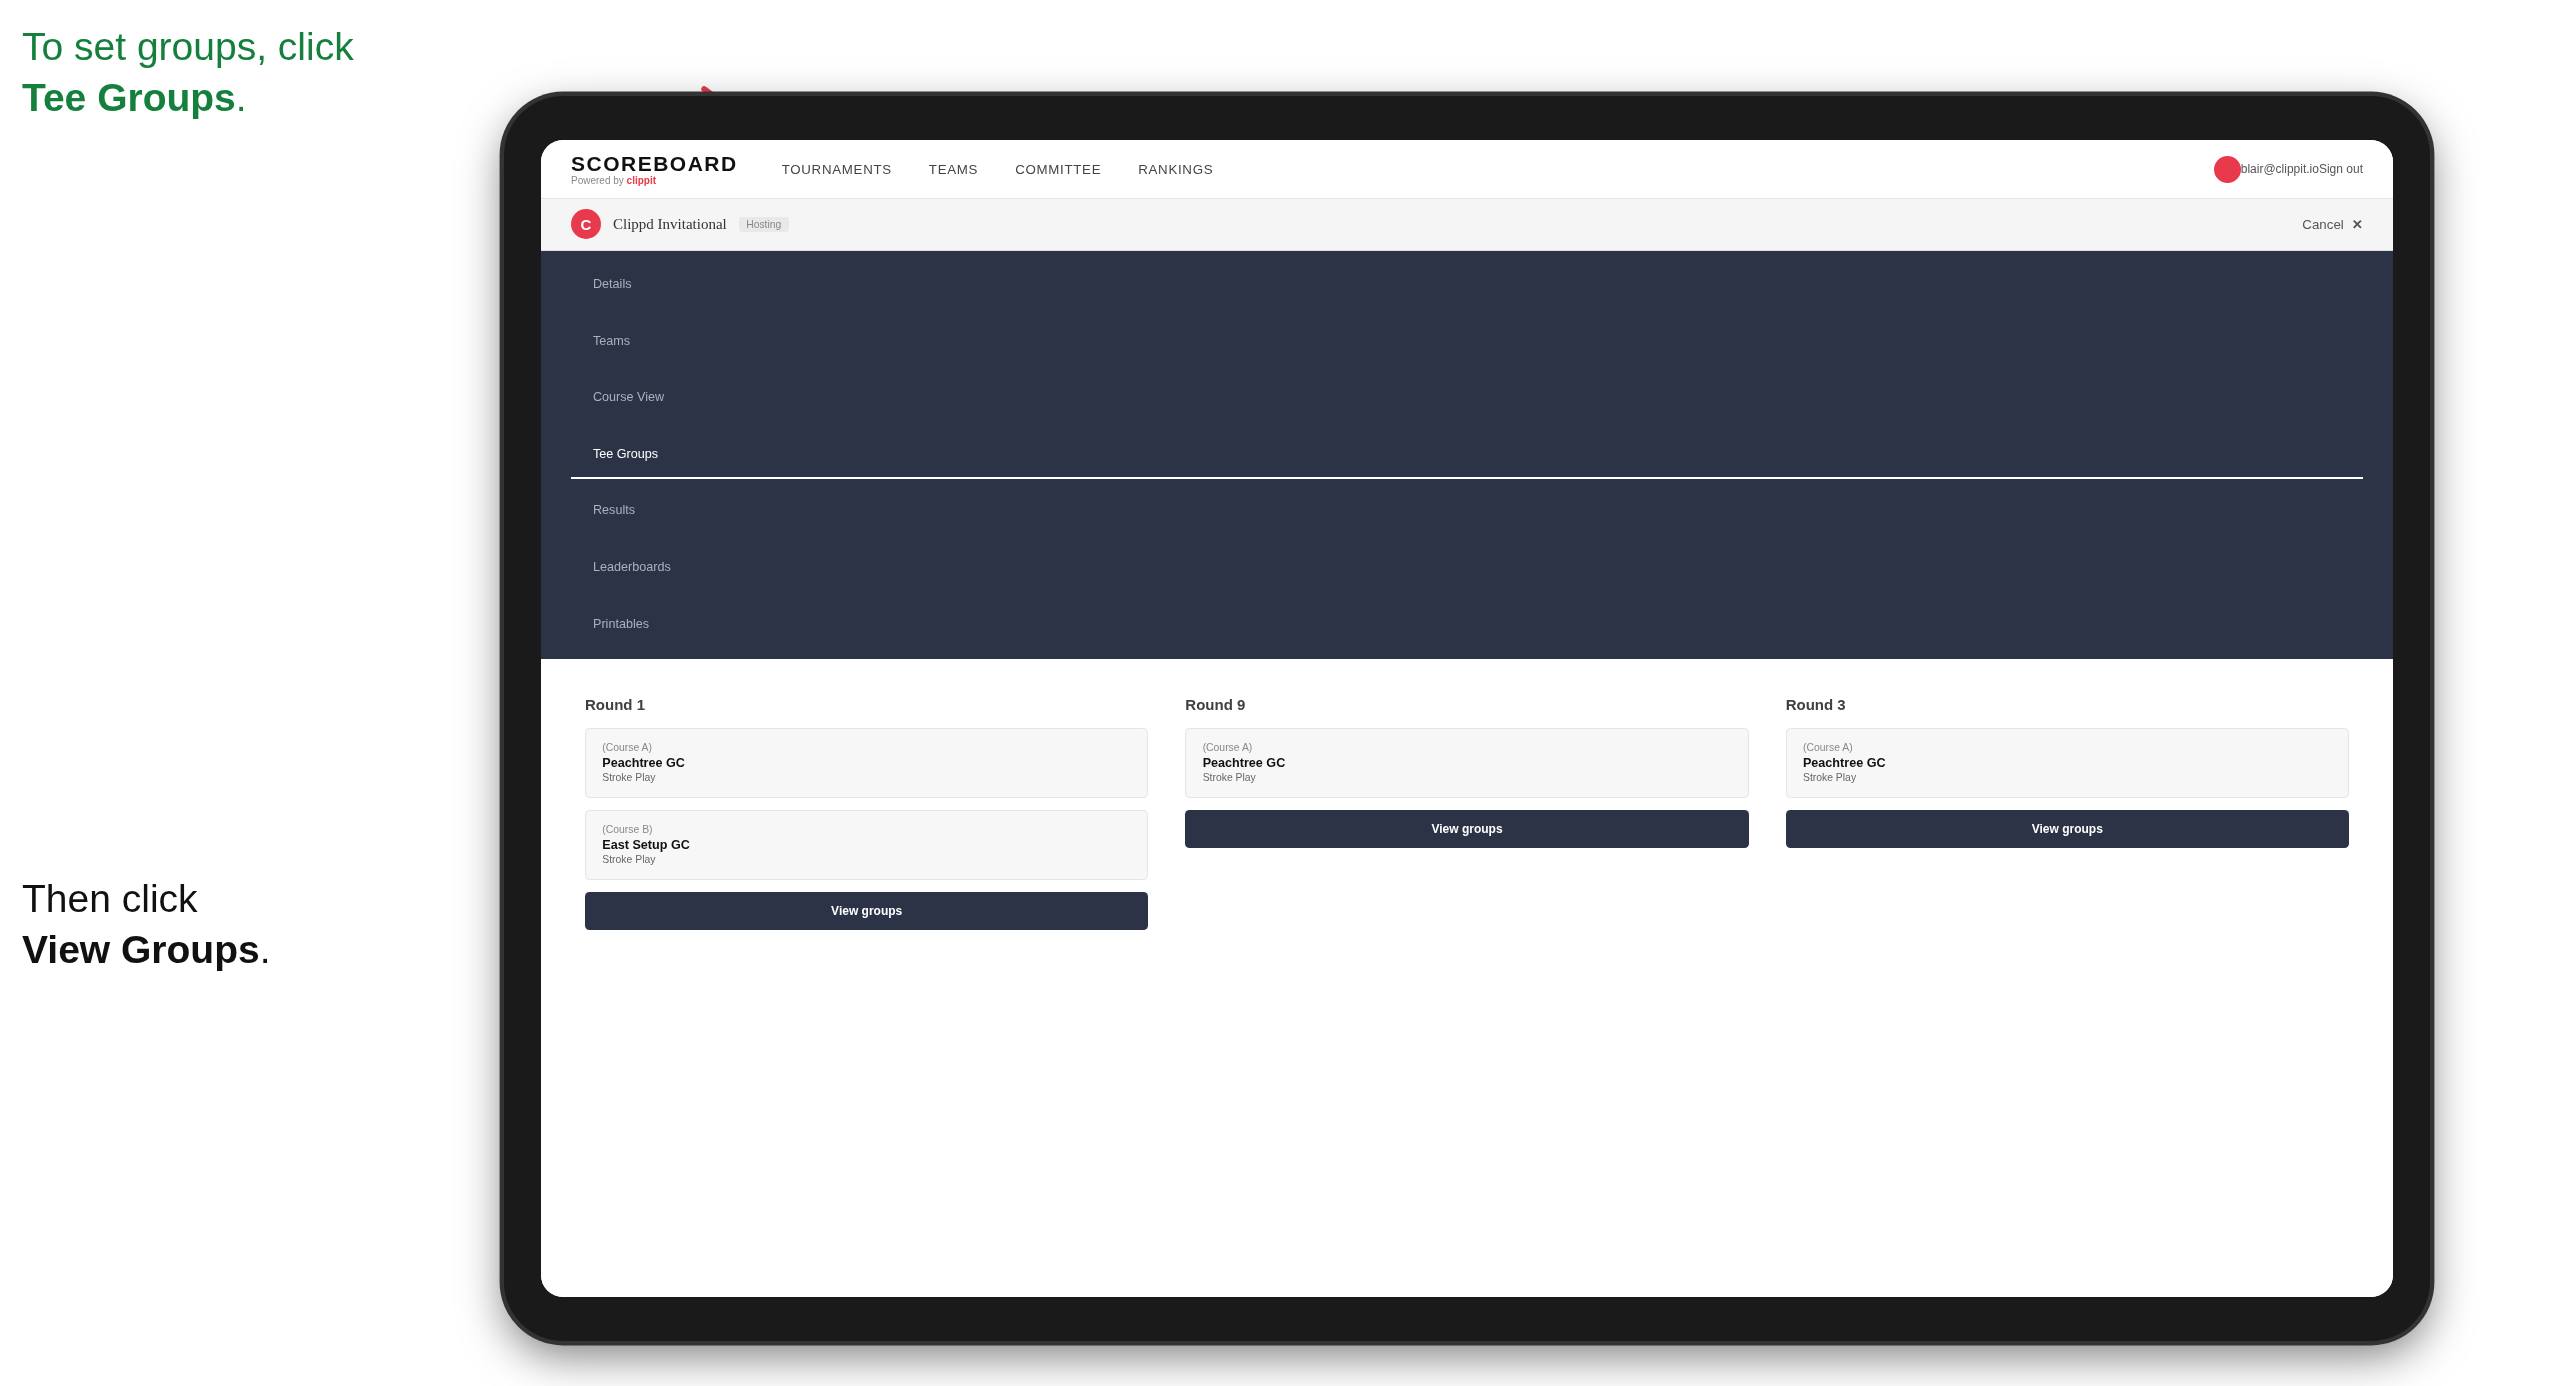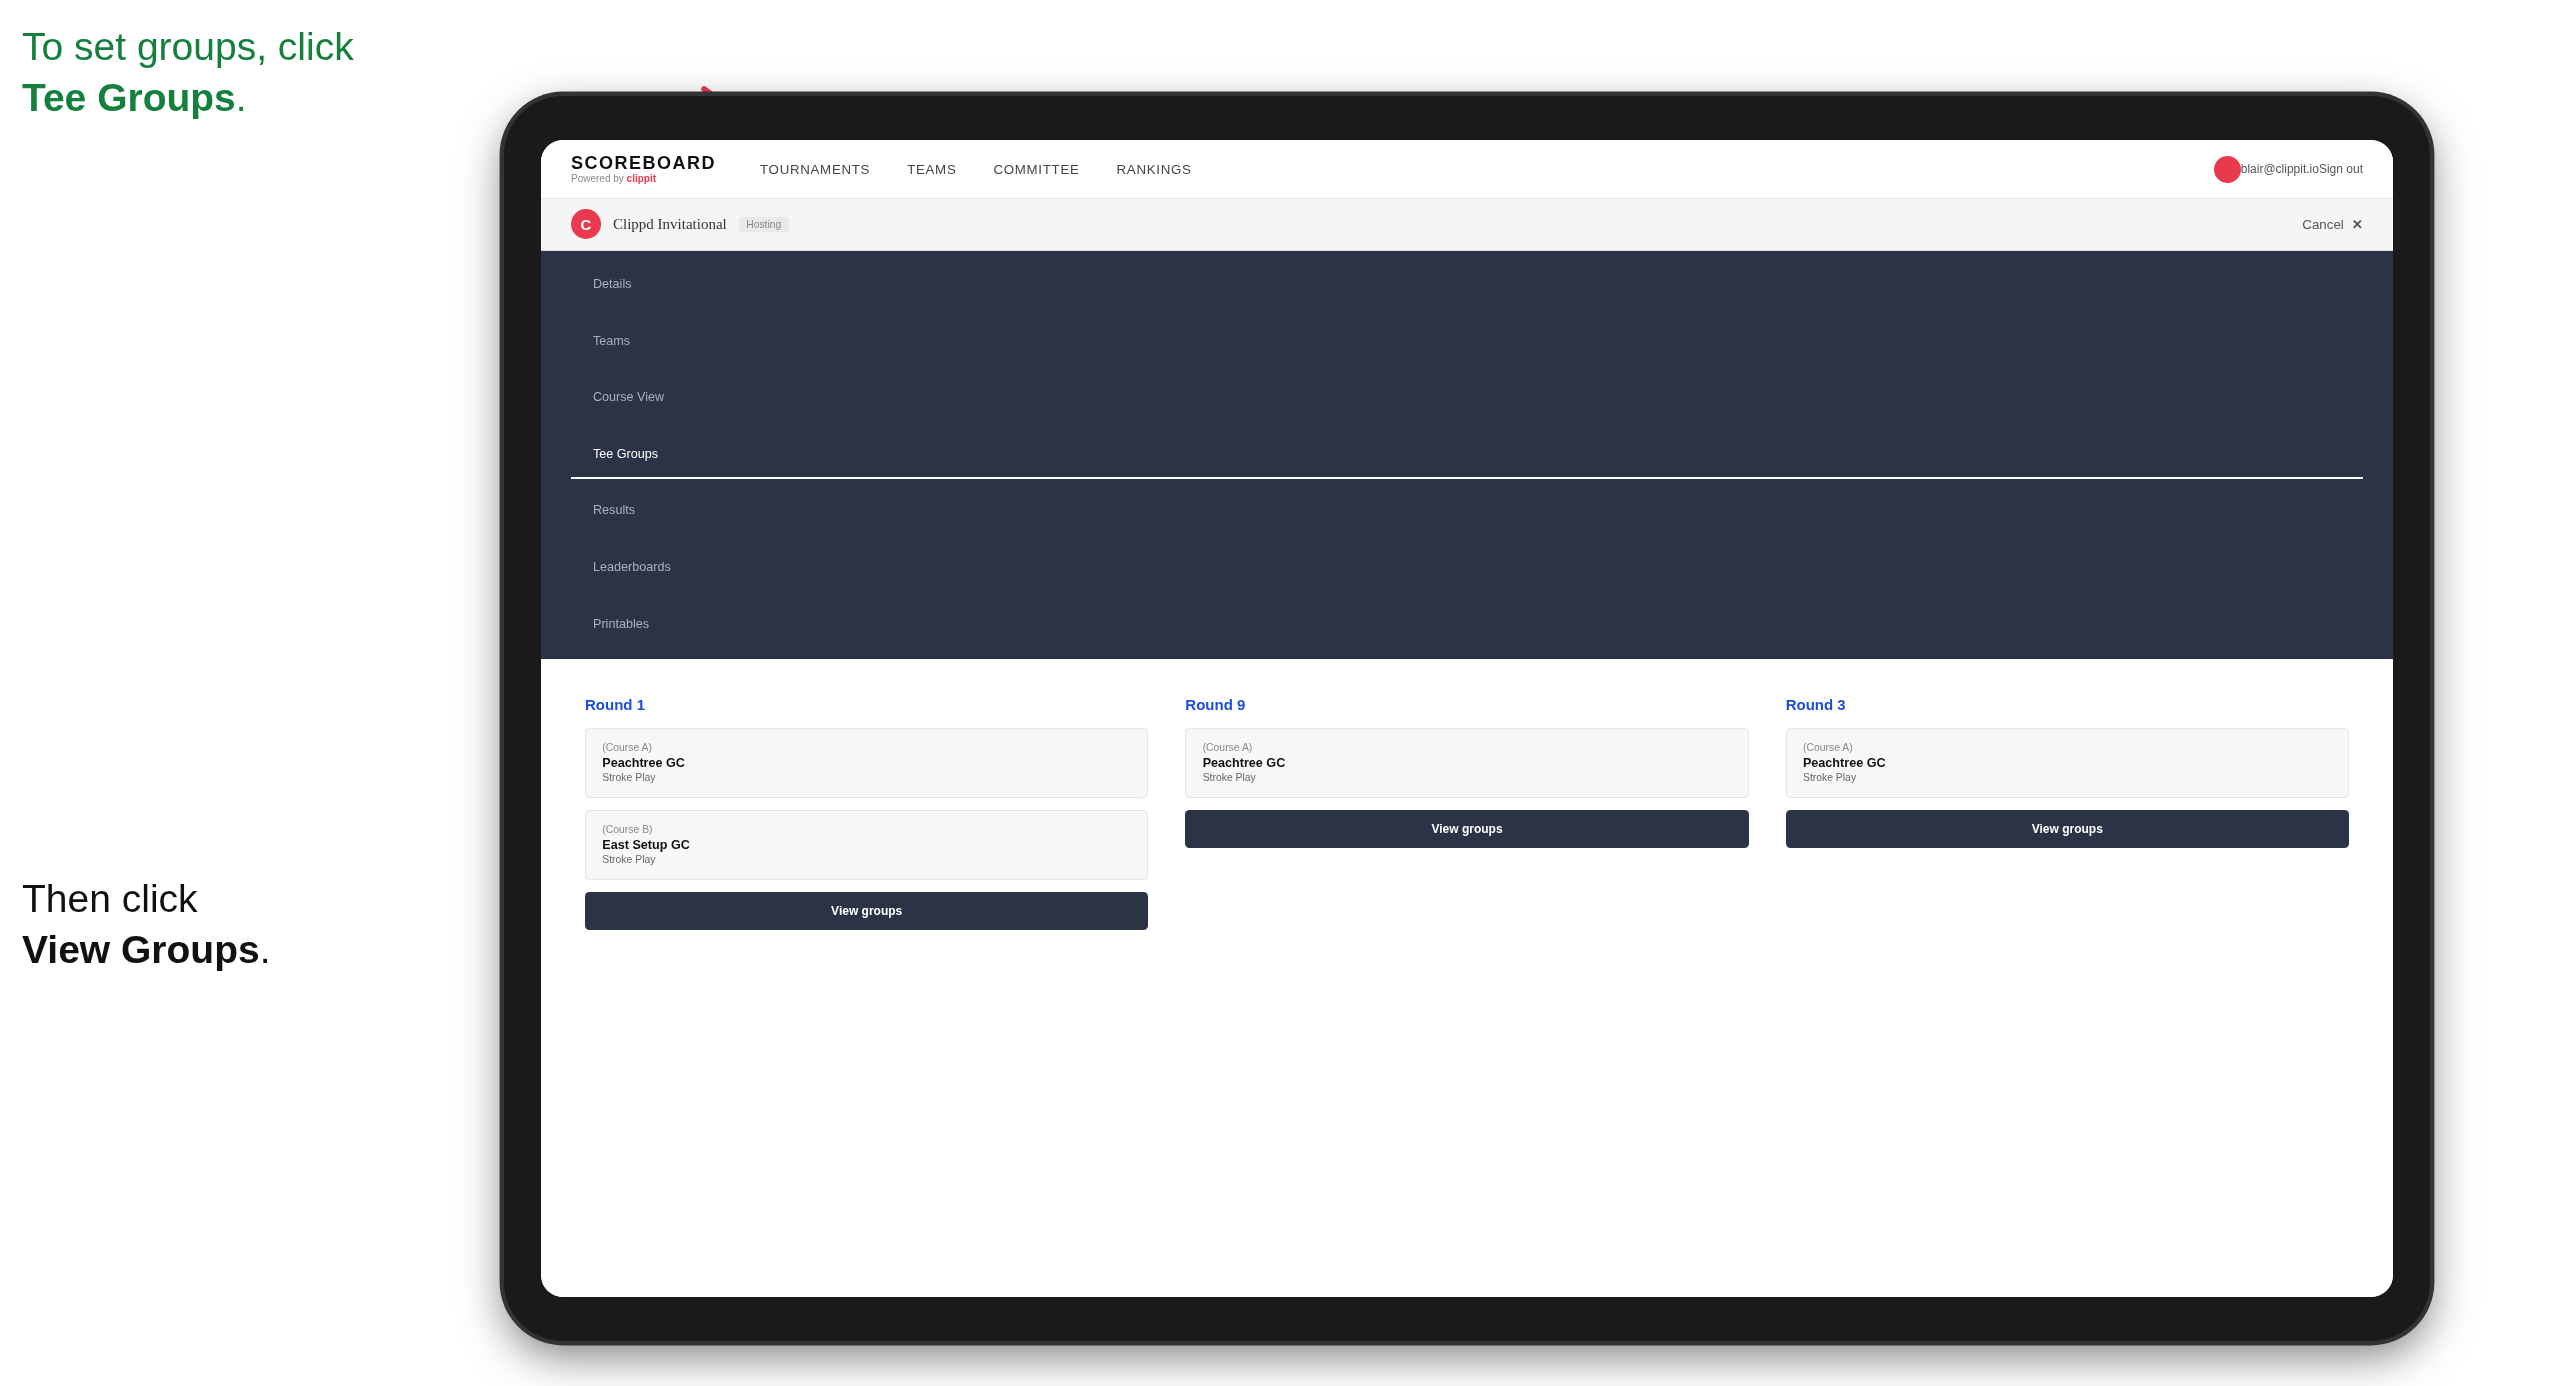--- a/index.html
+++ b/index.html
@@ -71,21 +71,21 @@
       align-items: center;
       gap: 44px;
     }
 
     .logo-area {
       display: flex;
       flex-direction: column;
       line-height: 1.1;
     }
     .logo-scoreboard {
-      font-size: 18px;
+      font-size: 21px;
       font-weight: 900;
       letter-spacing: 1.5px;
       color: #111;
     }
     .logo-sub {
       font-size: 10px;
       color: #888;
     }
     .logo-sub span {
       color: #e8394d;
@@ -201,21 +201,21 @@
     }
 
     .rounds-grid {
       display: grid;
       grid-template-columns: 1fr 1fr 1fr;
       gap: 37px;
     }
 
     .round-section h3 {
       font-size: 15px;
-      color: #1d4ed8;
+      color: #404040;
       margin-bottom: 15px;
       font-weight: 600;
     }
 
     .course-card {
       background: #f7f7f7;
       border: 0.7px solid #e5e5e5;
       border-radius: 4.4px;
       padding: 13.3px 16.3px;
       margin-bottom: 12px;

